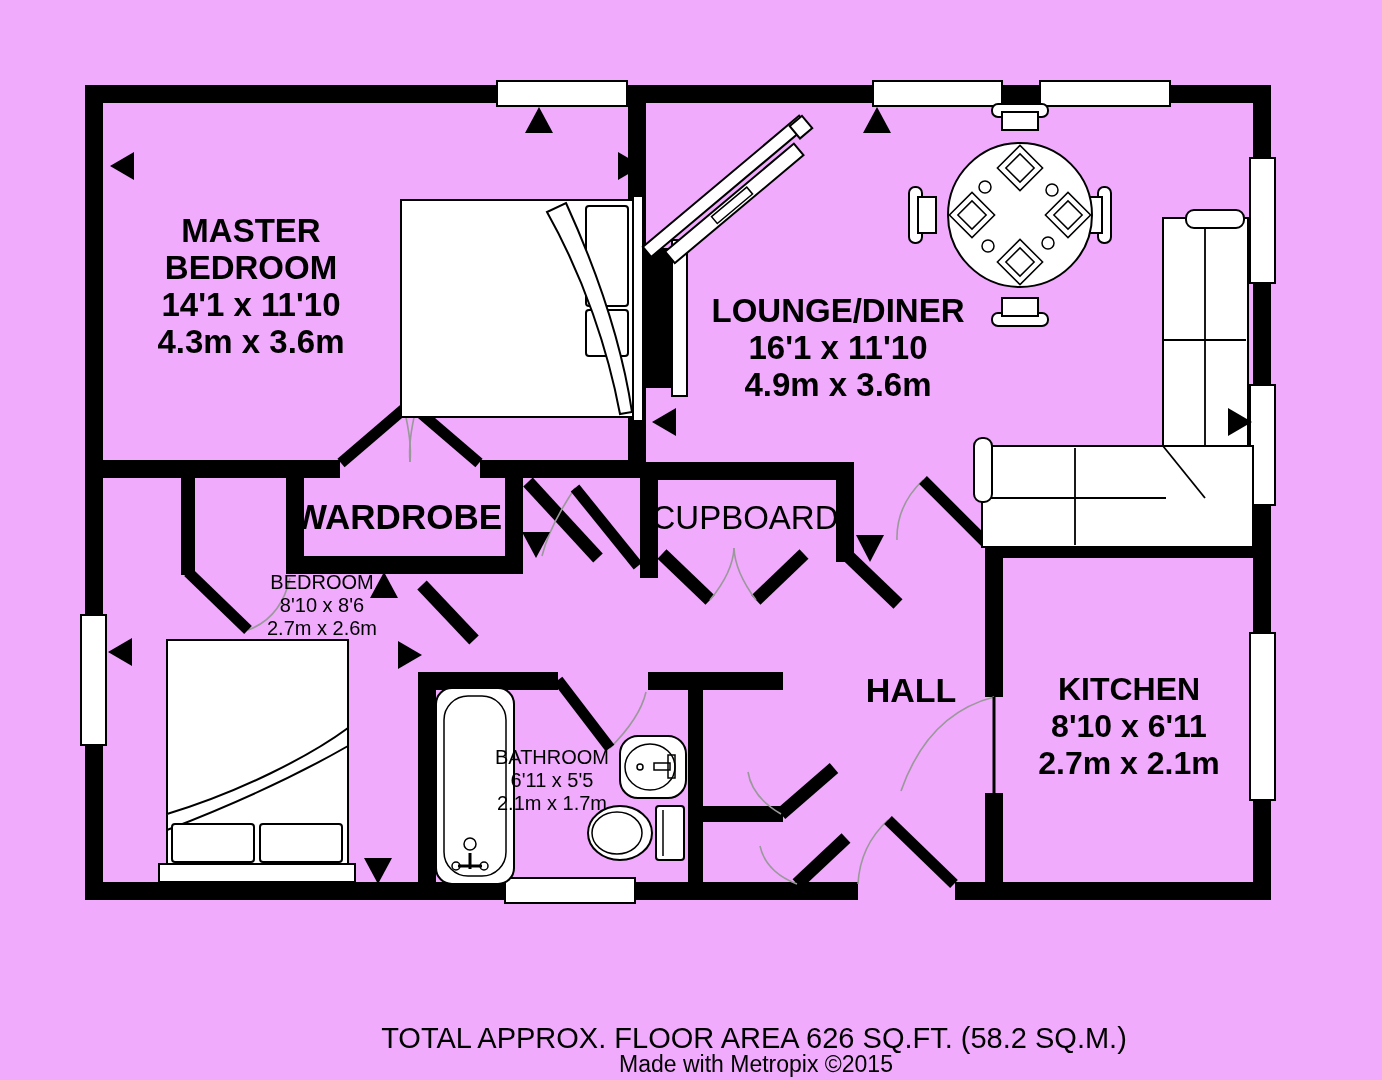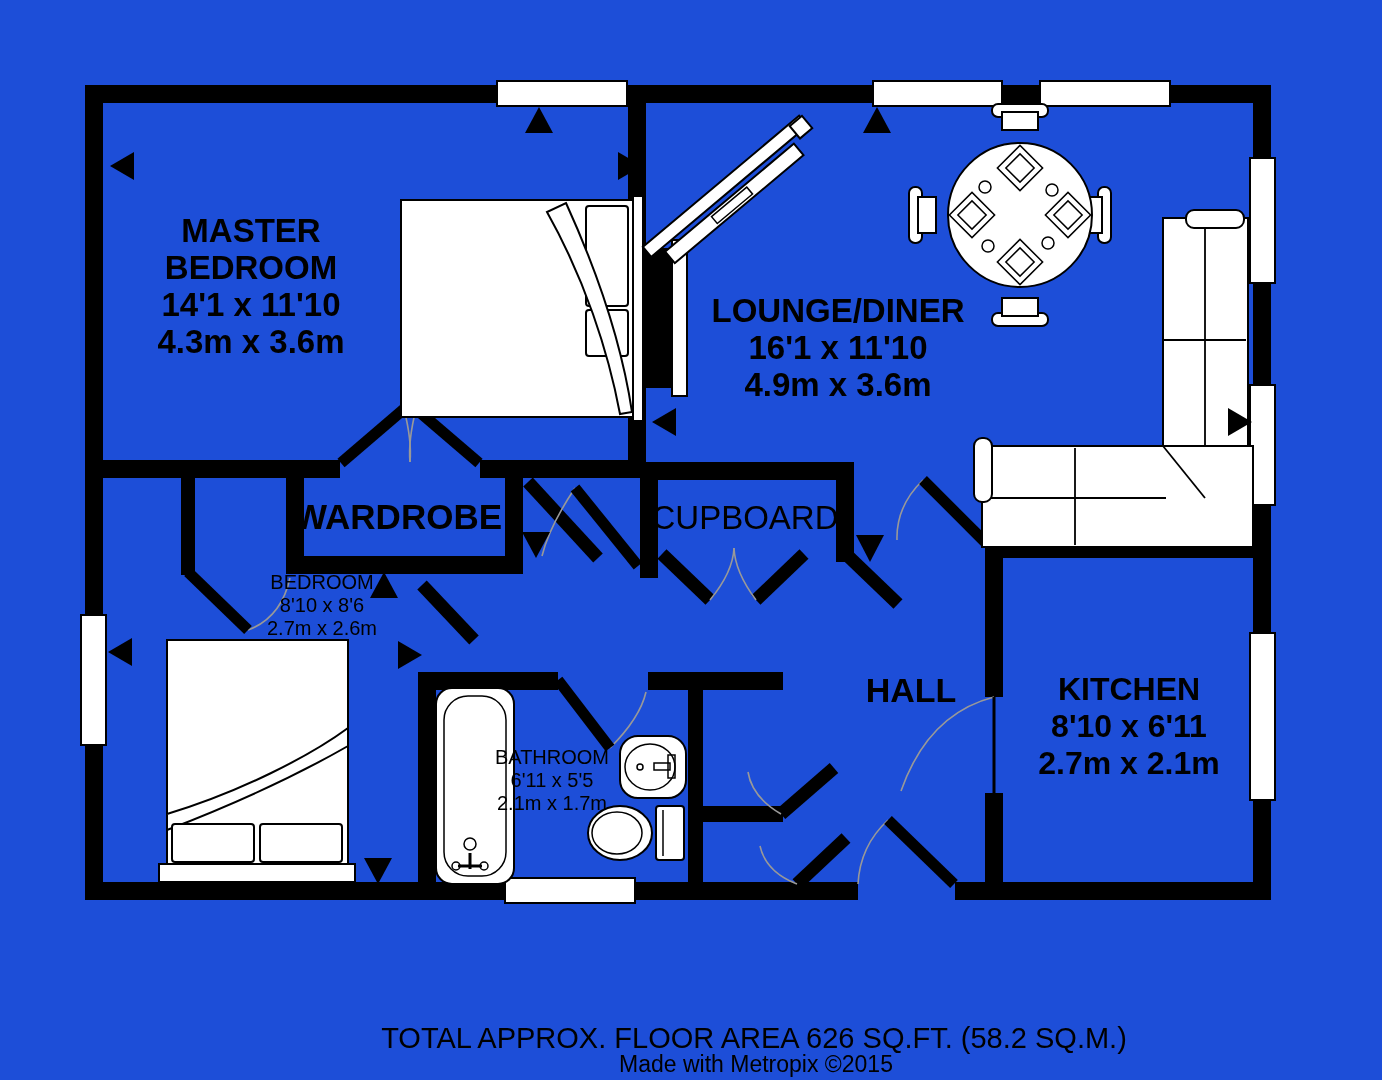--- a/index.html
+++ b/index.html
@@ -1,16 +1,16 @@
 <!DOCTYPE html>
 <html><head>
 <meta charset="utf-8">
 <style>
   html,body{margin:0;padding:0;background:#ffffff;}
-  #stage{position:relative;width:1382px;height:1080px;background:#1d4ed8;overflow:hidden;}
+  #stage{position:relative;width:1382px;height:1080px;background:#f0abfc;overflow:hidden;}
   svg{display:block;}
   .t-bold{font-family:"Liberation Sans",sans-serif;font-weight:bold;fill:#000;text-anchor:middle;}
   .t-norm{font-family:"Liberation Sans",sans-serif;font-weight:normal;fill:#000;text-anchor:middle;}
   .wall{fill:#000;stroke:none;}
   .win{fill:#fff;stroke:#000;stroke-width:2;}
   .furn{fill:#fff;stroke:#000;stroke-width:2;}
   .furn-thin{fill:none;stroke:#000;stroke-width:1.5;}
   .leaf{stroke:#000;stroke-width:11;stroke-linecap:butt;}
   .awall{stroke:#000;stroke-width:13;stroke-linecap:butt;}
   .arc{fill:none;stroke-width:1.6;}

